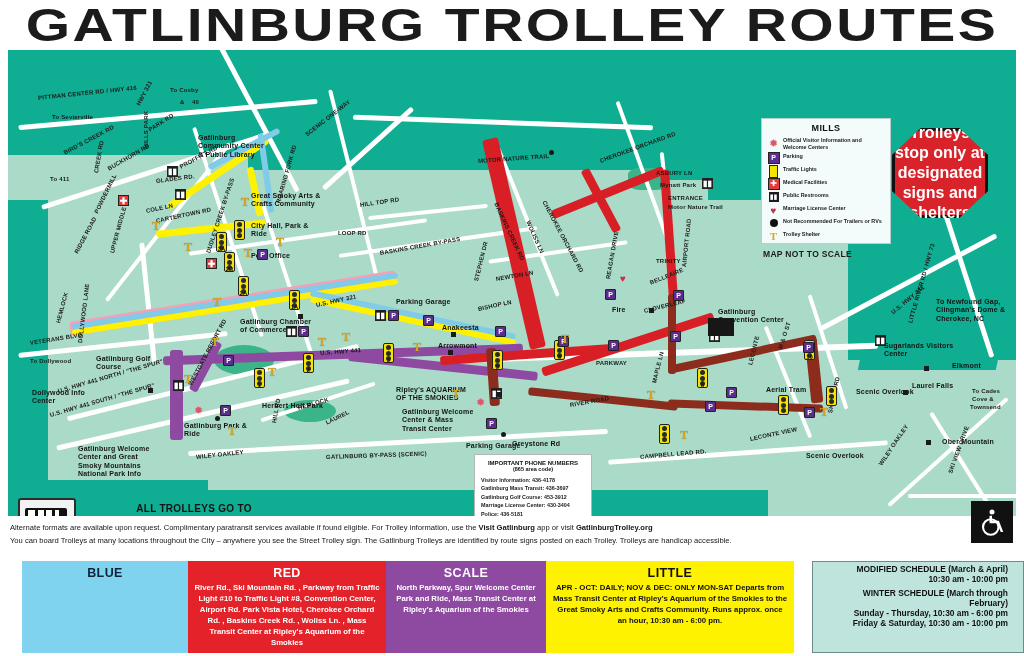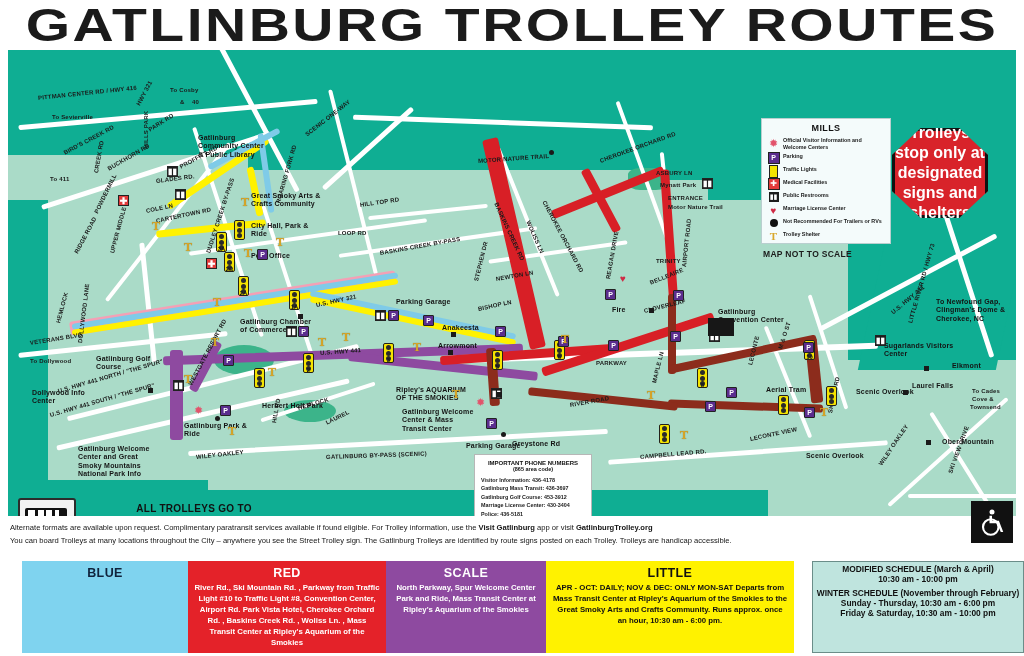--- a/index.html
+++ b/index.html
@@ -86,21 +86,21 @@
   
   #boxes{position:absolute;left:0px;top:561px;width:1024px;height:92px;display:flex;}
   .rbox{position:relative;padding:5px 6px 0;box-sizing:border-box;text-align:center;}
   .rbox h5{margin:0 0 2px;font-size:12.5px;font-weight:bold;letter-spacing:.4px;}
   .rbox p{margin:0;font-size:7.8px;font-weight:bold;line-height:1.42;}
   #b-blue{width:166px;background:#7fd3ef;color:#10233c;margin-left:22px;}
   #b-red{width:198px;background:#e42229;color:#ffffff;}
   #b-purple{width:160px;background:#8e4aa0;color:#ffffff;}
   #b-yellow{width:248px;background:#fff200;color:#111111;}
   #sched{width:212px;margin-left:18px;background:#bfe4de;border:1px solid #6b8d89;box-sizing:border-box;}
-  .srow{text-align:center;padding:2px 3px;}
+  .srow{text-align:right;padding:2px 15px;}
   .srow.alt{background:#5ec4b4;}
   .srow .st{font-size:8.4px;font-weight:bold;color:#111;}
   .srow .sv{font-size:8.4px;font-weight:bold;color:#111;}
 </style>
 </head>
 <body>
 
 <div id="page">
 
   <div id="title-bar">
@@ -561,18 +561,18 @@
     <div class="rbox" id="b-yellow">
       <h5>LITTLE</h5>
       <p>APR - OCT: DAILY; NOV &amp; DEC: ONLY MON-SAT Departs from Mass Transit Center at Ripley's Aquarium of the Smokies to the Great Smoky Arts and Crafts Community.  Runs approx. once an hour, 10:30 am - 6:00 pm.</p>
     </div>
     <div id="sched">
         <div class="srow">
           <div class="st">MODIFIED SCHEDULE (March &amp; April)</div>
           <div class="sv">10:30 am - 10:00 pm</div>
         </div>
         <div class="srow">
-          <div class="st">WINTER SCHEDULE (November through February)</div>
+          <div class="st">WINTER SCHEDULE (March through February)</div>
           <div class="sv">Sunday - Thursday, 10:30 am - 6:00 pm<br>Friday &amp; Saturday, 10:30 am - 10:00 pm</div>
         </div>
       </div>
   </div>
 </div>
 
 </body></html>

